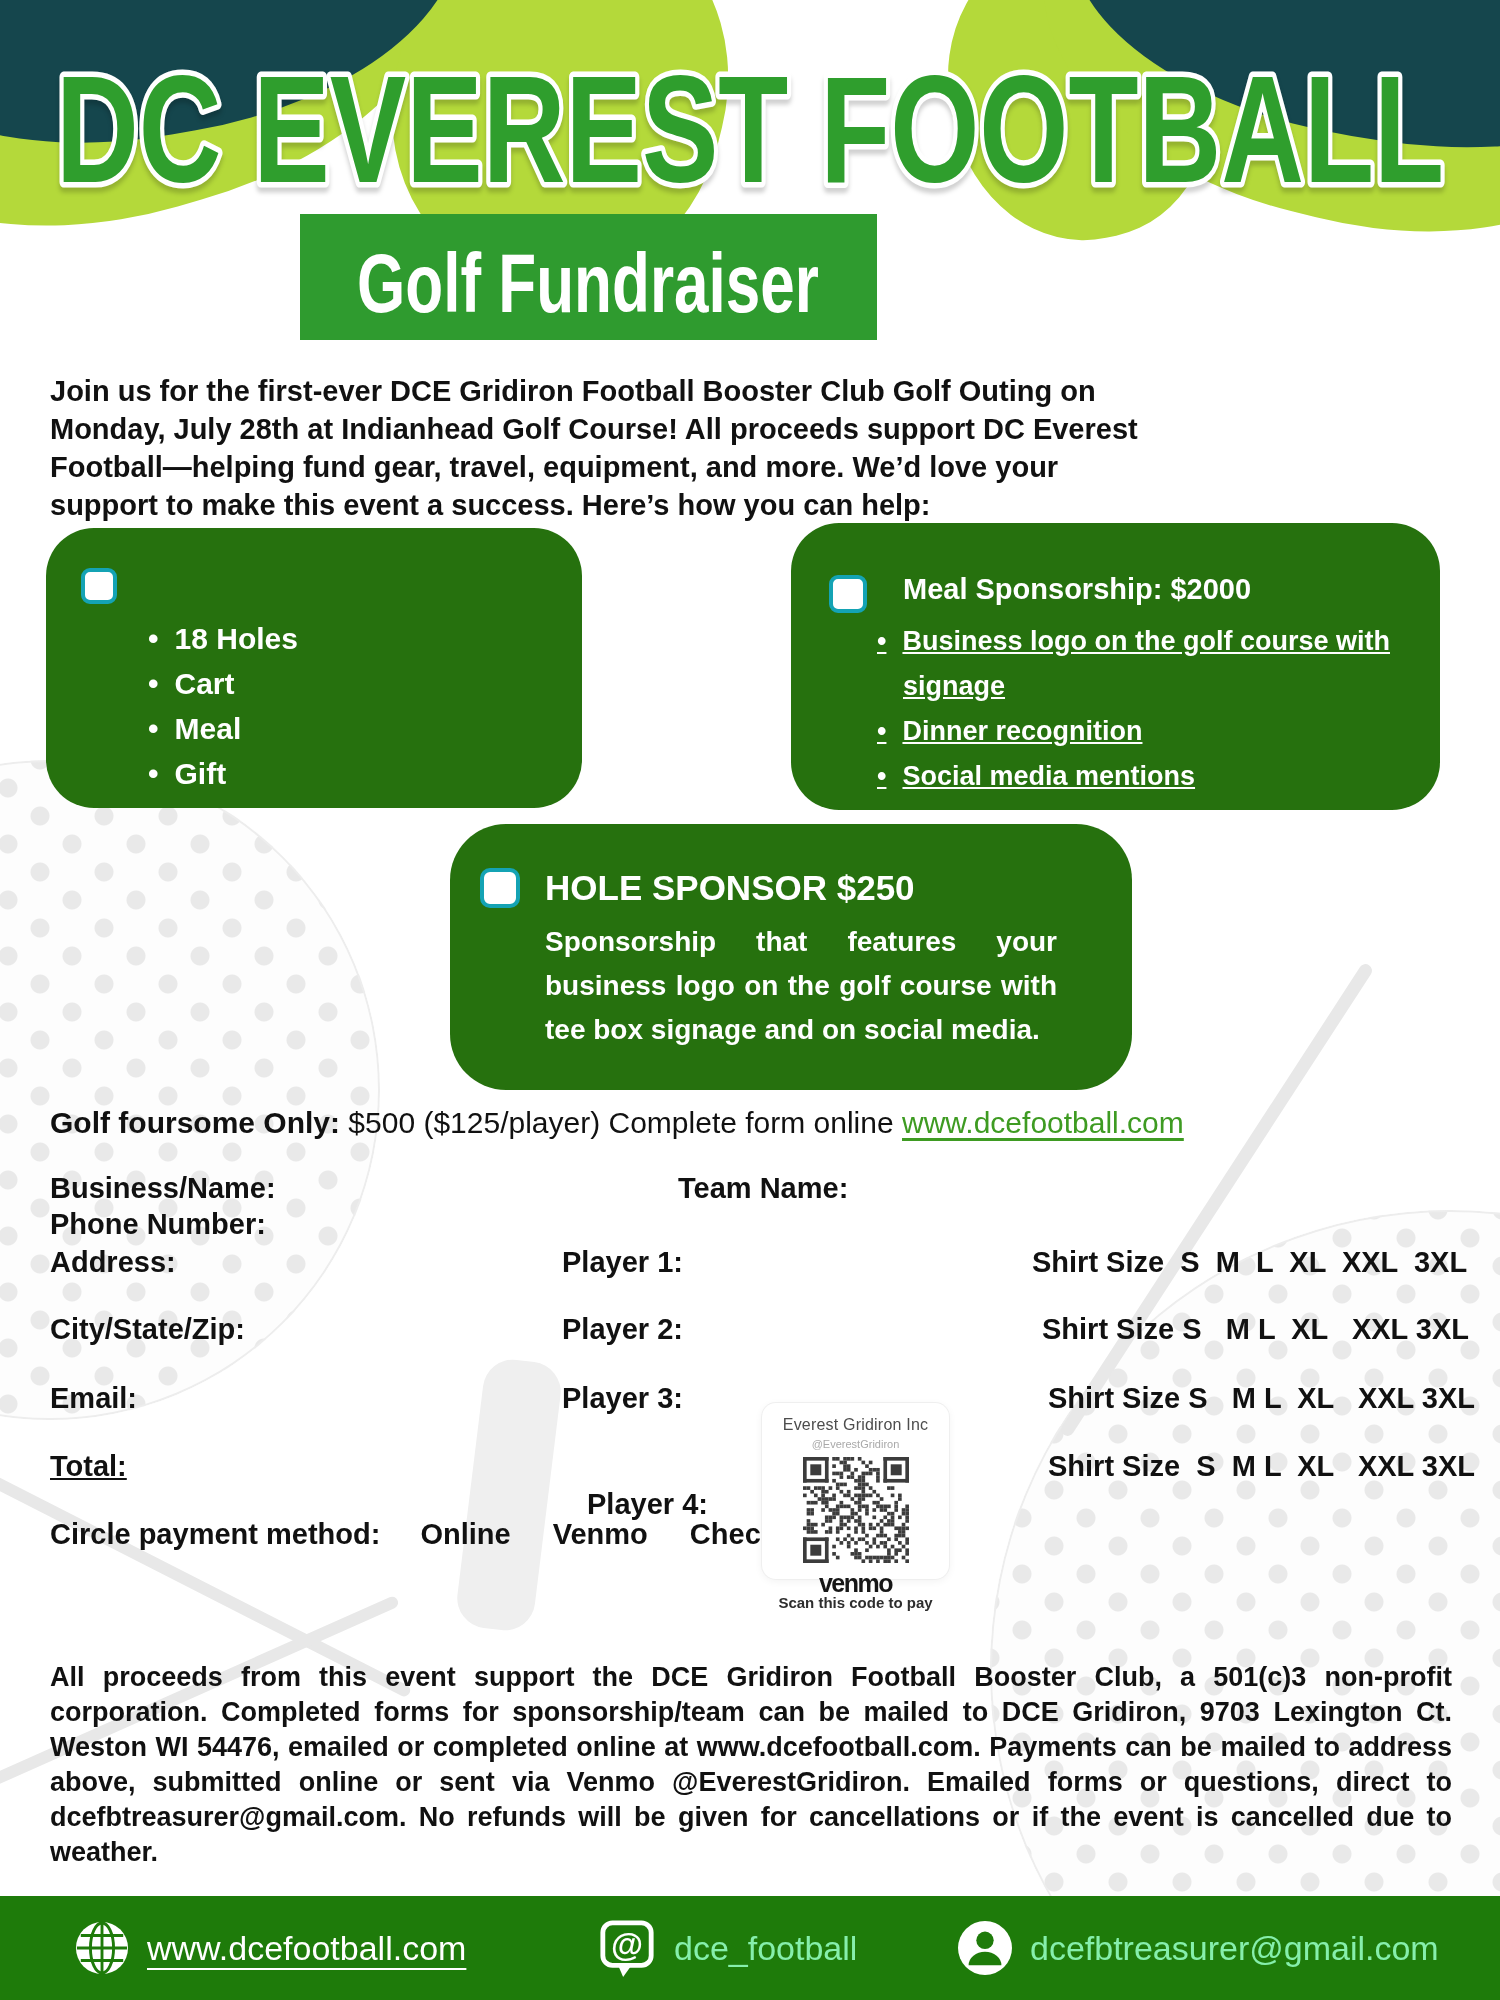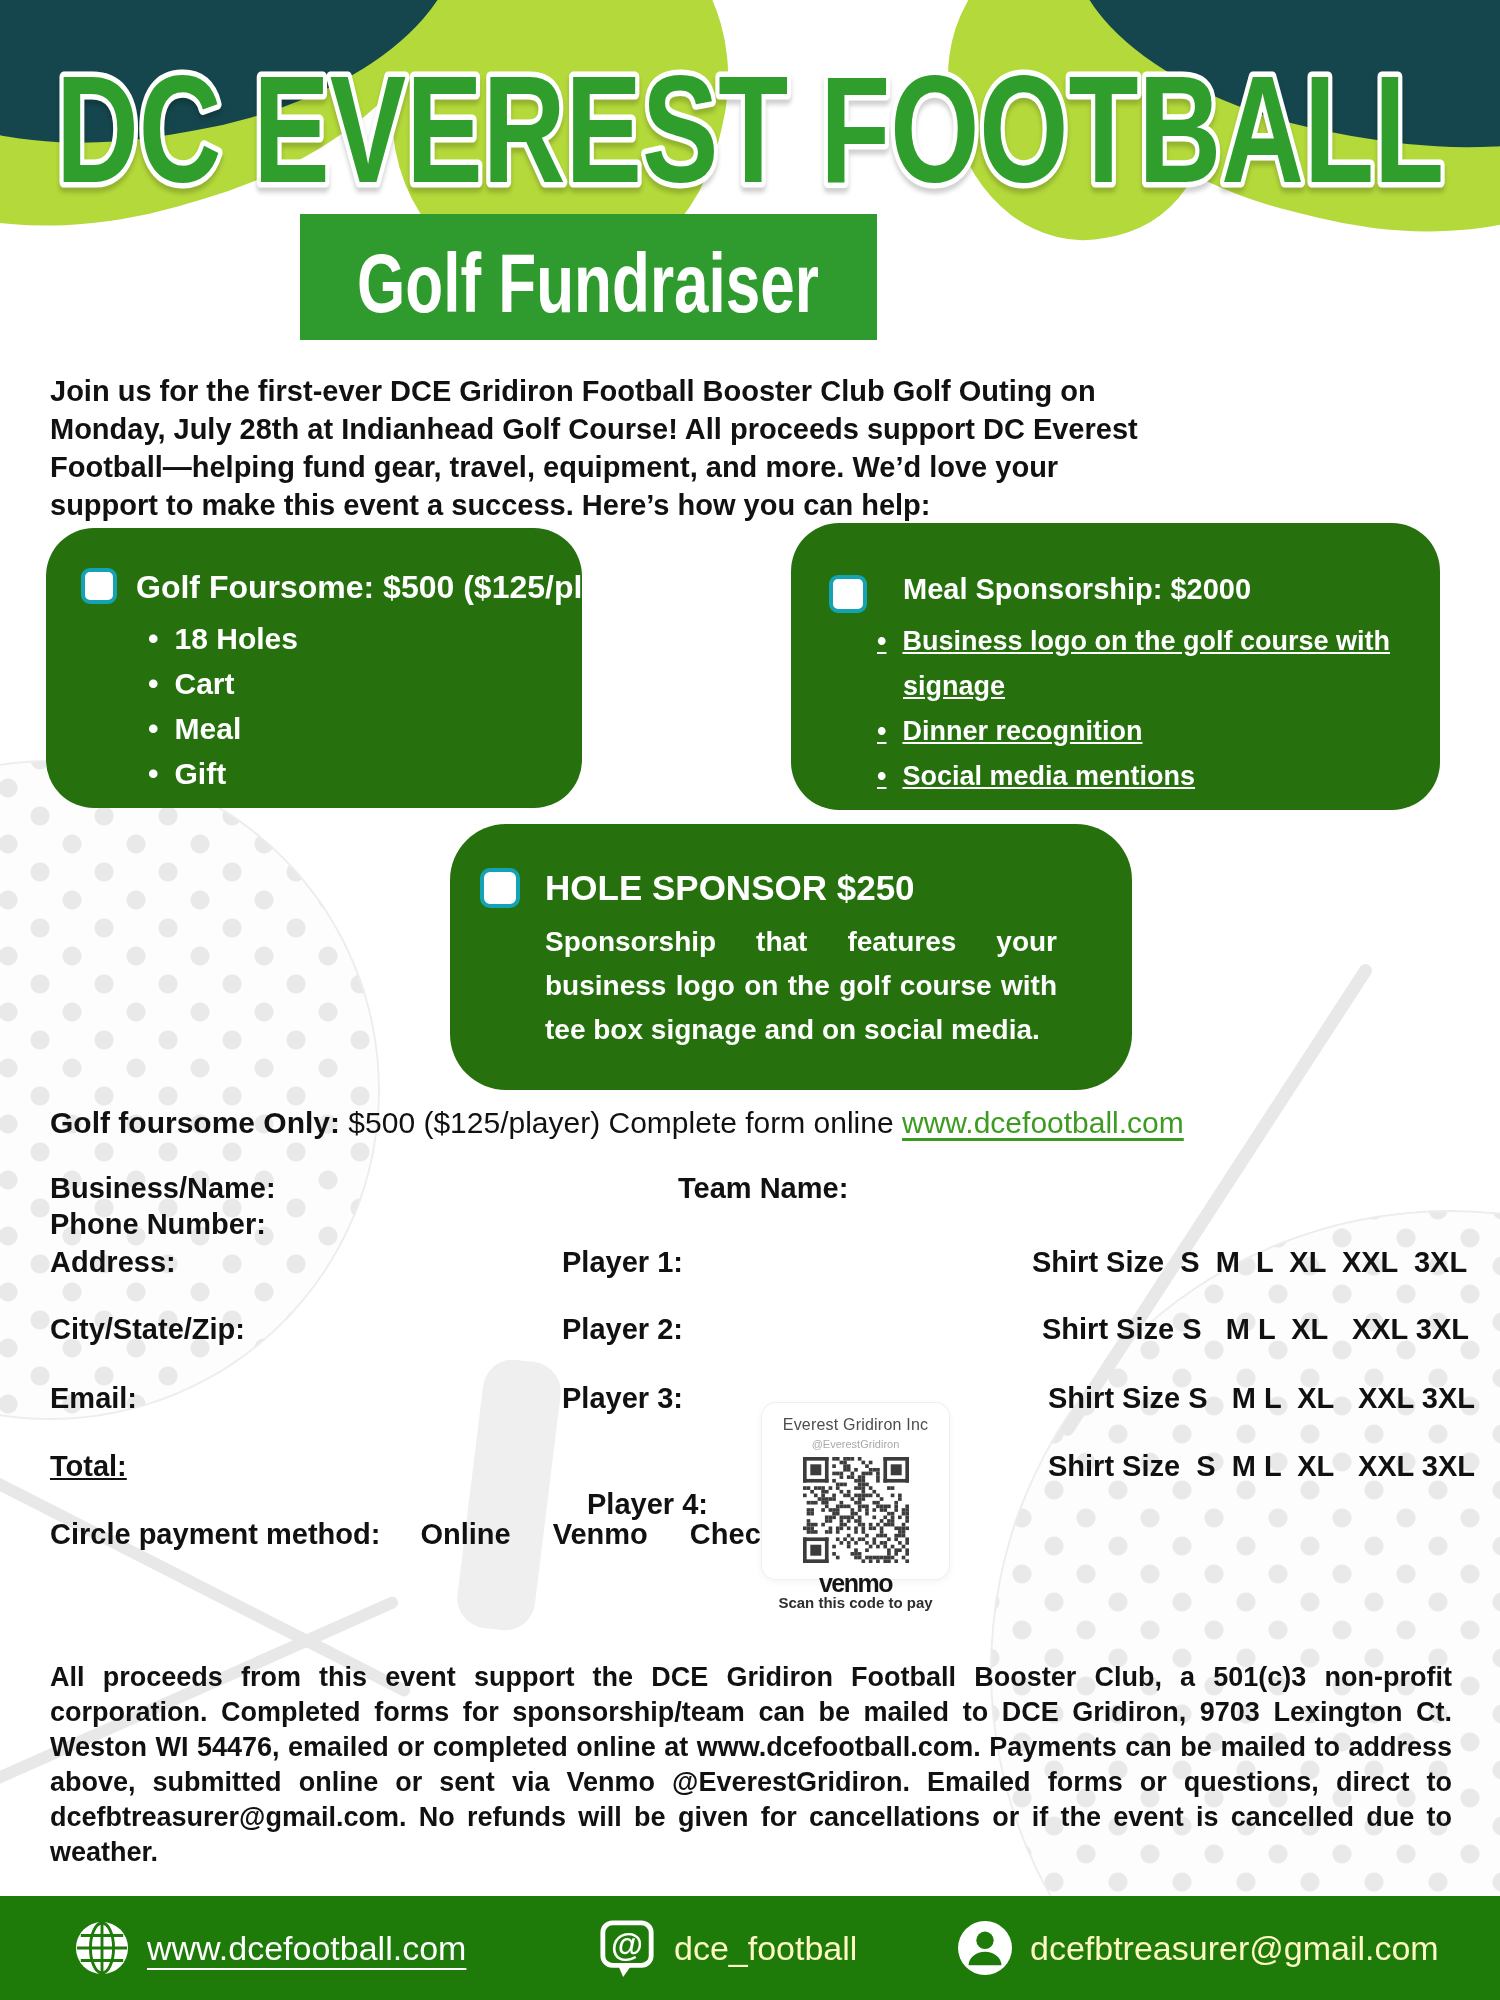--- a/index.html
+++ b/index.html
@@ -37,21 +37,21 @@
          box-shadow:0 0 0 1px #efefef,0 2px 8px rgba(0,0,0,0.06);text-align:center;}
   .vname{font-size:16px;color:#4d4d4d;margin-top:13px;letter-spacing:.2px;}
   .vhandle{font-size:11px;color:#a9a9a9;margin-top:4px;}
   .vmark{font-size:25px;font-weight:800;letter-spacing:-1.5px;color:#161616;margin-top:2px;}
   .scan{position:absolute;z-index:2;width:187px;text-align:center;font-size:15px;font-weight:bold;color:#2e2e2e;}
   .legal{position:absolute;z-index:2;width:1402px;font-size:27px;line-height:35px;font-weight:bold;text-align:justify;}
   
   .footer{position:absolute;z-index:2;left:0;top:1896px;width:1500px;height:104px;background:#1e7b0a;color:#fff;}
   .fitem{position:absolute;top:0;height:104px;display:flex;align-items:center;gap:18px;font-size:34px;}
   .fitem .u{text-decoration:underline;text-underline-offset:8px;text-decoration-thickness:2px;color:#fff;}
-  .fitem a{color:#fef9c3;text-decoration:none;}
+  .fitem a{color:#86efac;text-decoration:none;}
 </style>
 </head>
 <body>
 
 <div class="page">
 
   <div class="wm ball" style="left:-280px;top:760px;width:660px;height:660px;"></div>
   <div class="wm ball" style="left:990px;top:1210px;width:920px;height:920px;"></div>
   <div class="wm shaft" style="left:1210px;top:920px;width:13px;height:560px;transform:rotate(33deg);"></div>
   <div class="wm shaft" style="left:470px;top:1360px;width:78px;height:270px;transform:rotate(7deg);background:#efefef;border-radius:30px;"></div>
@@ -72,21 +72,20 @@
   <div class="banner" style="left:300px;top:214px;width:577px;height:126px;">
     <svg width="577" height="126" viewBox="0 0 577 126">
       <text x="288" y="98" text-anchor="middle" font-family="Liberation Sans, sans-serif" font-weight="bold" font-size="84" textLength="462" lengthAdjust="spacingAndGlyphs" fill="#ffffff">Golf Fundraiser</text>
     </svg>
   </div>
 
   <div class="intro" style="left:50px;top:372px;">Join us for the first-ever DCE Gridiron Football Booster Club Golf Outing on Monday, July 28th at Indianhead Golf Course! All proceeds support DC Everest Football—helping fund gear, travel, equipment, and more. We’d love your support to make this event a success. Here’s how you can help:</div>
 
   <div class="gbox" style="left:46px;top:528px;width:536px;height:280px;border-radius:48px;">
     <span class="chk abs" style="left:35px;top:40px;width:28px;height:28px;"></span>
-    <div class="abs b" style="left:90px;top:41px;font-size:32px;white-space:nowrap;">Golf Foursome: $500 ($125/player)</div>
     <ul class="bullets abs" style="left:102px;top:88px;font-size:30px;line-height:45px;">
       <li>18 Holes</li>
       <li>Cart</li>
       <li>Meal</li>
       <li>Gift</li>
     </ul>
   </div>
 
   <div class="gbox" style="left:791px;top:523px;width:649px;height:287px;border-radius:48px;">
     <span class="chk abs" style="left:38px;top:52px;width:30px;height:30px;"></span>

